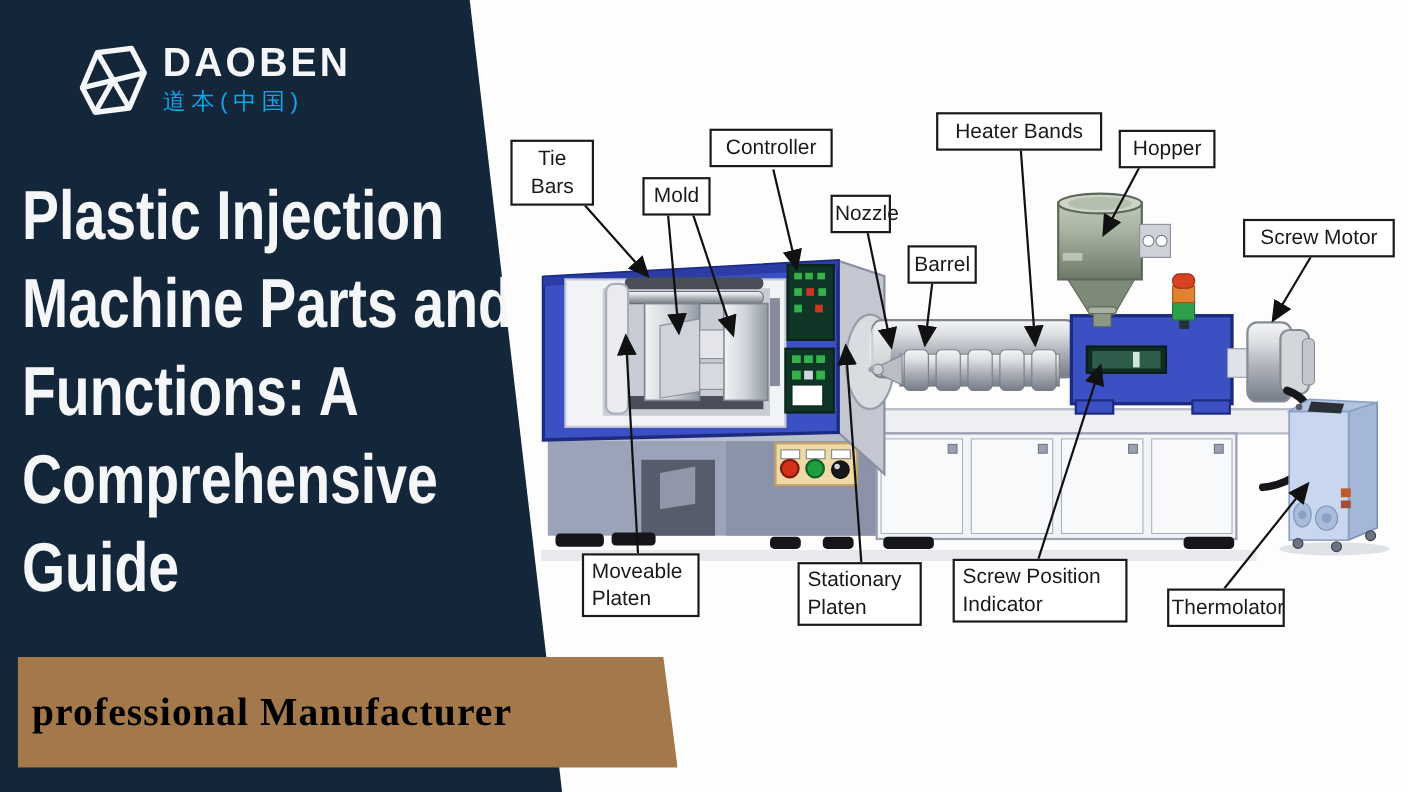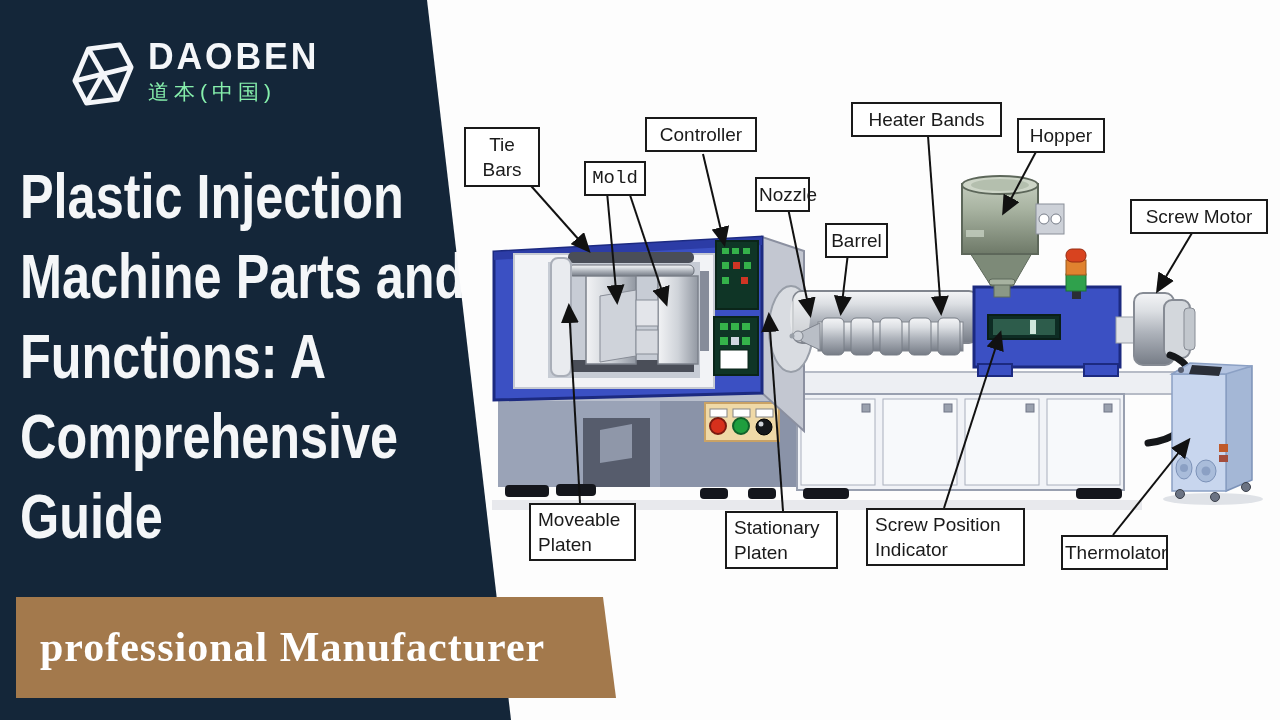--- a/index.html
+++ b/index.html
@@ -3,36 +3,36 @@
 <meta charset="utf-8">
 <style>
   html,body{margin:0;padding:0;background:#ffffff;}
   .stage{position:relative;width:1280px;height:720px;overflow:hidden;
          font-family:"Liberation Sans",sans-serif;background:#fdfdfd;}
   
   .left-panel{position:absolute;left:0;top:0;width:560px;height:720px;
     clip-path:polygon(0 0,427px 0,511px 720px,0 720px);
     background:#142639;z-index:2;
     filter:drop-shadow(6px 0 10px rgba(25,35,50,.35));}
-  .logo-row{position:absolute;left:72px;top:40px;display:flex;align-items:flex-end;}
+  .logo-row{position:absolute;left:72px;top:40px;display:flex;align-items:center;}
   .logo-hex{width:62px;height:64px;}
   .logo-text{margin-left:14px;}
   .brand-name{color:#f4f6f9;font-weight:bold;font-size:37px;letter-spacing:3px;
     line-height:34px;transform:scaleX(.96);transform-origin:left top;}
-  .brand-sub{color:#86efac;font-size:21px;letter-spacing:5px;margin-top:4px;}
+  .brand-sub{color:#0ea5e9;font-size:21px;letter-spacing:5px;margin-top:4px;}
   .title-block{position:absolute;left:20px;top:156px;width:560px;
     transform:scaleX(.8);transform-origin:left top;}
   .title-line{color:#f4f6f8;font-weight:bold;font-size:63px;line-height:80px;
     white-space:nowrap;letter-spacing:0px;}
   
   .banner{position:absolute;left:16px;top:597px;width:601px;height:101px;z-index:3;
     clip-path:polygon(0 0,587px 0,600px 101px,0 101px);
     background:#a3794c;filter:drop-shadow(3px 3px 6px rgba(30,30,30,.25));}
-  .banner-text{color:#ffffff;font-family:"Liberation Serif",serif;font-weight:bold;
-    font-size:42px;line-height:101px;padding-left:24px;letter-spacing:1px;white-space:nowrap;}
+  .banner-text{color:#000000;font-family:"Liberation Serif",serif;font-weight:bold;
+    font-size:36px;line-height:101px;padding-left:13px;letter-spacing:1px;white-space:nowrap;}
   
   .lbl{position:absolute;background:#ffffff;border:2px solid #1a1a1a;color:#1a1a1a;
     font-size:19px;line-height:1.32;z-index:4;box-sizing:border-box;}
   .lbl.c{text-align:center;padding:3px 2px;}
   .lbl.l{text-align:left;padding:2px 7px;}
   svg.machine{position:absolute;left:0;top:0;z-index:1;}
 </style>
 </head>
 <body>
 
@@ -231,21 +231,21 @@
       <line x1="1038" y1="148" x2="1004" y2="212" marker-end="url(#ah)"></line>
       <line x1="1192" y1="233" x2="1158" y2="290" marker-end="url(#ah)"></line>
       <line x1="580" y1="503" x2="569" y2="307" marker-end="url(#ah)"></line>
       <line x1="783" y1="511" x2="769" y2="316" marker-end="url(#ah)"></line>
       <line x1="944" y1="508" x2="1000" y2="334" marker-end="url(#ah)"></line>
       <line x1="1113" y1="535" x2="1188" y2="441" marker-end="url(#ah)"></line>
     </g>
   </svg>
 
   <div class="lbl c" style="left:464px;top:127px;width:76px;">Tie Bars</div>
-  <div class="lbl c" style="left:584px;top:161px;width:62px;font-family:Liberation Mono, monospace;">Mold</div>
+  <div class="lbl c" style="left:584px;top:161px;width:62px;">Mold</div>
   <div class="lbl c" style="left:645px;top:117px;width:112px;">Controller</div>
   <div class="lbl c" style="left:755px;top:177px;width:55px;">Nozzle</div>
   <div class="lbl c" style="left:825px;top:223px;width:63px;text-align:center;">Barrel</div>
   <div class="lbl c" style="left:851px;top:102px;width:151px;">Heater Bands</div>
   <div class="lbl c" style="left:1017px;top:118px;width:88px;">Hopper</div>
   <div class="lbl l" style="left:529px;top:503px;width:107px;">Moveable Platen</div>
   <div class="lbl c" style="left:1130px;top:199px;width:138px;">Screw Motor</div>
   <div class="lbl l" style="left:866px;top:508px;width:159px;">Screw Position Indicator</div>
   <div class="lbl l" style="left:725px;top:511px;width:113px;">Stationary Platen</div>
   <div class="lbl c" style="left:1061px;top:535px;width:107px;text-align:right;">Thermolator</div>

